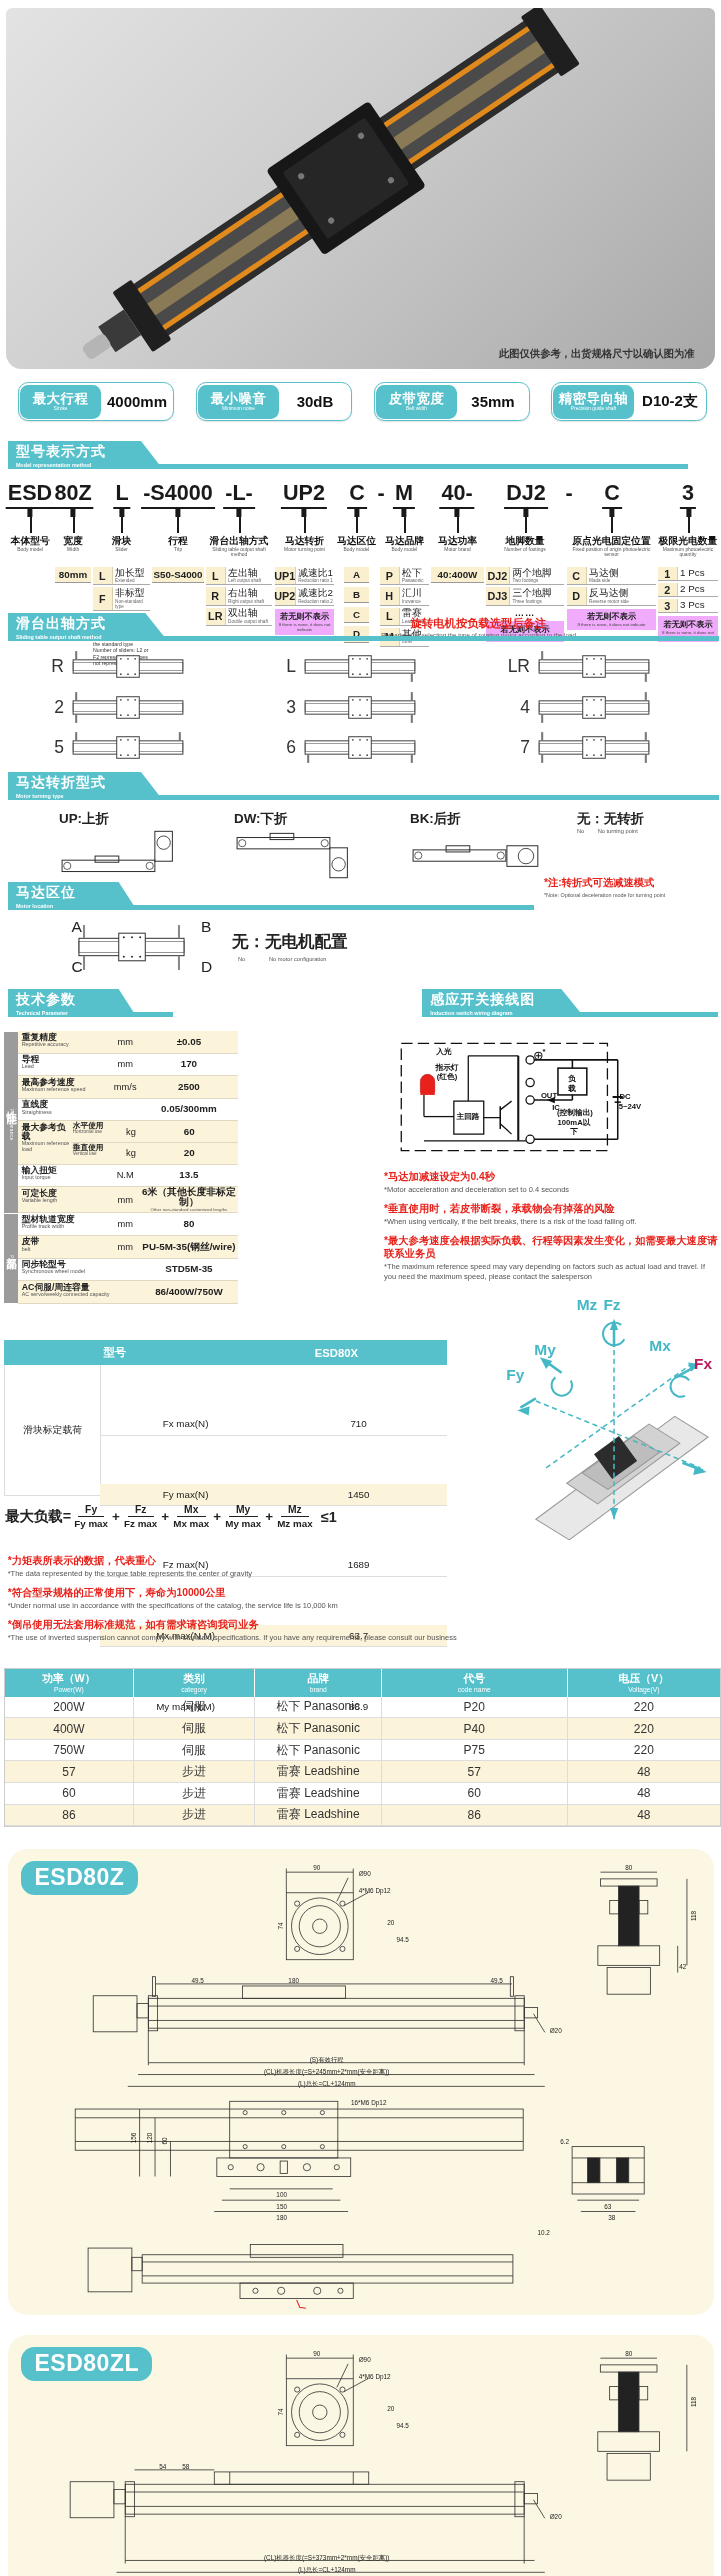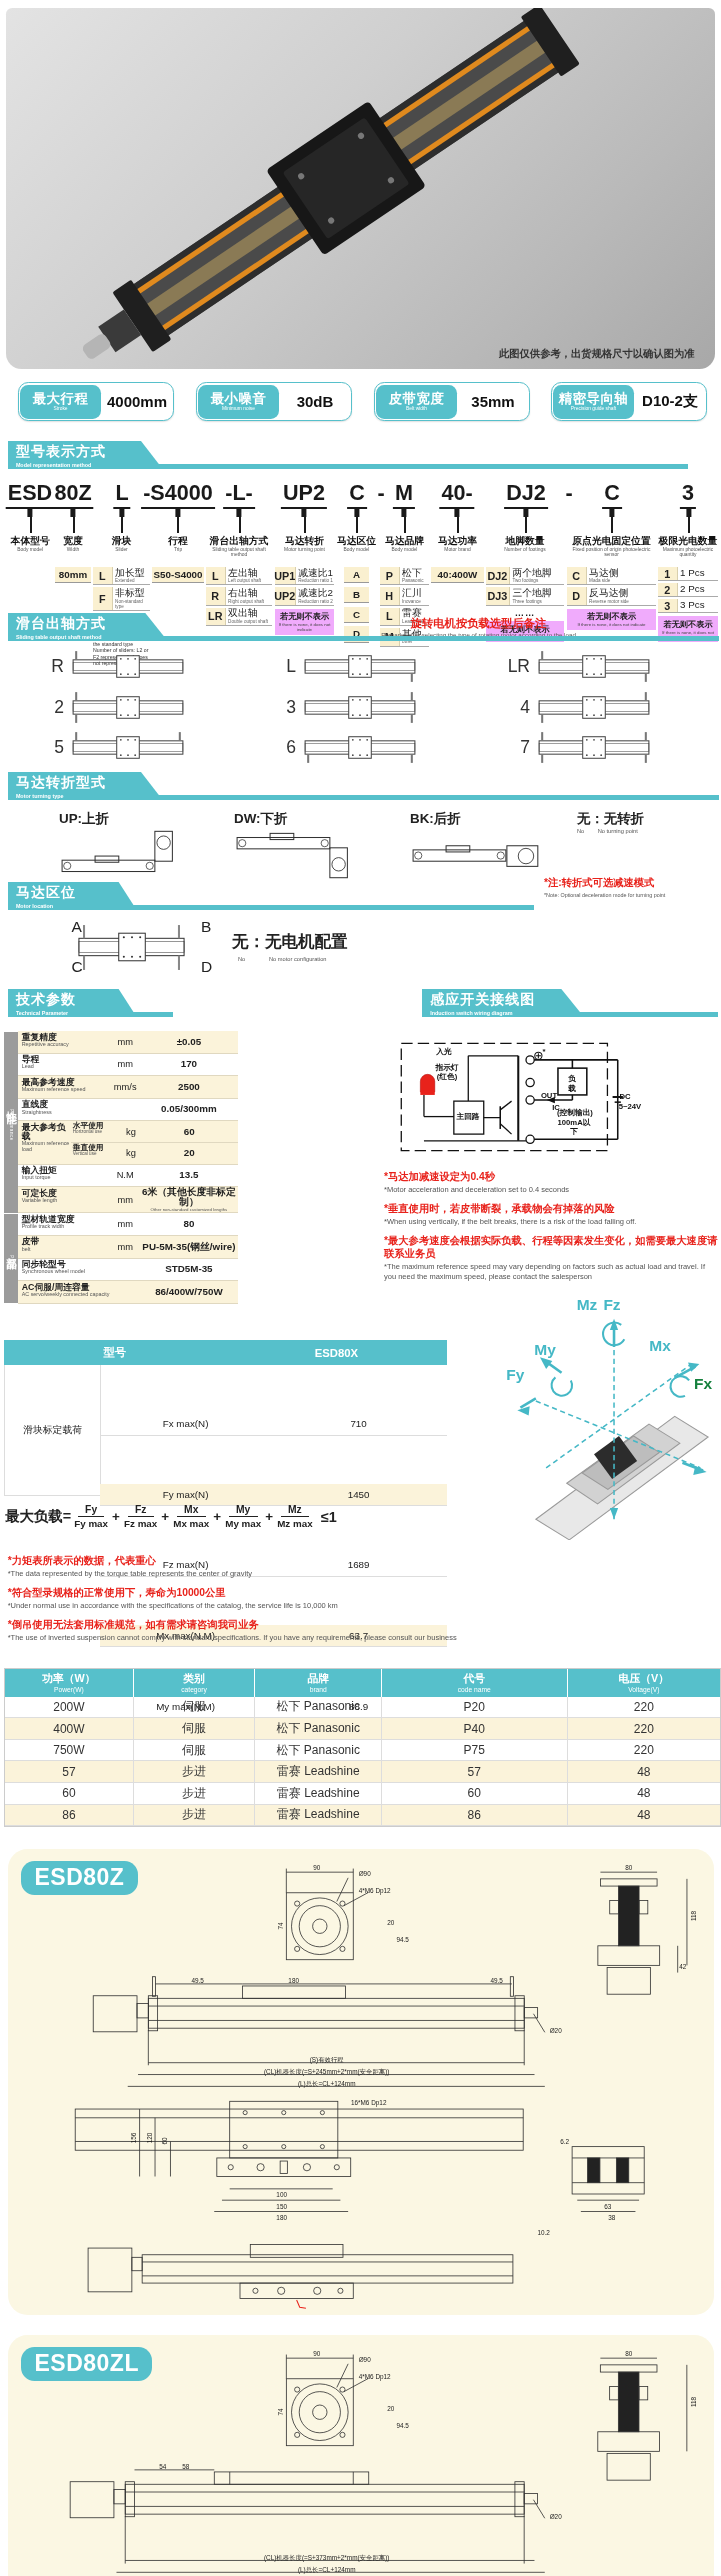--- a/index.html
+++ b/index.html
@@ -940,21 +940,21 @@
         <polygon points="378,128 356,125 362,143"></polygon>
         <polygon points="24,218 48,210 46,228"></polygon>
         <polygon points="392,338 370,326 366,344"></polygon>
       </g>
     </svg>
     <div id="axis-labels">
         <span class="wlab" style="left: 82px; top: 7.2px; color: rgb(69, 184, 198); font-size: 15.5px; font-weight: bold;">Mz</span>
         <span class="wlab" style="left: 107px; top: 7.2px; color: rgb(69, 184, 198); font-size: 15.5px; font-weight: bold;">Fz</span>
         <span class="wlab" style="left: 40px; top: 52px; color: rgb(69, 184, 198); font-size: 15.5px; font-weight: bold;">My</span>
         <span class="wlab" style="left: 155px; top: 48px; color: rgb(69, 184, 198); font-size: 15.5px; font-weight: bold;">Mx</span>
-        <span class="wlab" style="left: 198px; top: 66px; color: #15803d; font-size: 15.5px; font-weight: bold; margin-top: 20px;">Fx</span>
+        <span class="wlab" style="left: 198px; top: 66px; color: #be185d; font-size: 15.5px; font-weight: bold;">Fx</span>
         <span class="wlab" style="left: 10.3px; top: 77px; color: rgb(69, 184, 198); font-size: 15.5px; font-weight: bold;">Fy</span>
       </div>
   </div>
 
   <div class="abs" id="formula">
       <span class="f-pre">最大负载=</span>
       <span class="frac">
         <span class="num">Fy</span>
         <span class="den">Fy max</span>
       </span>

